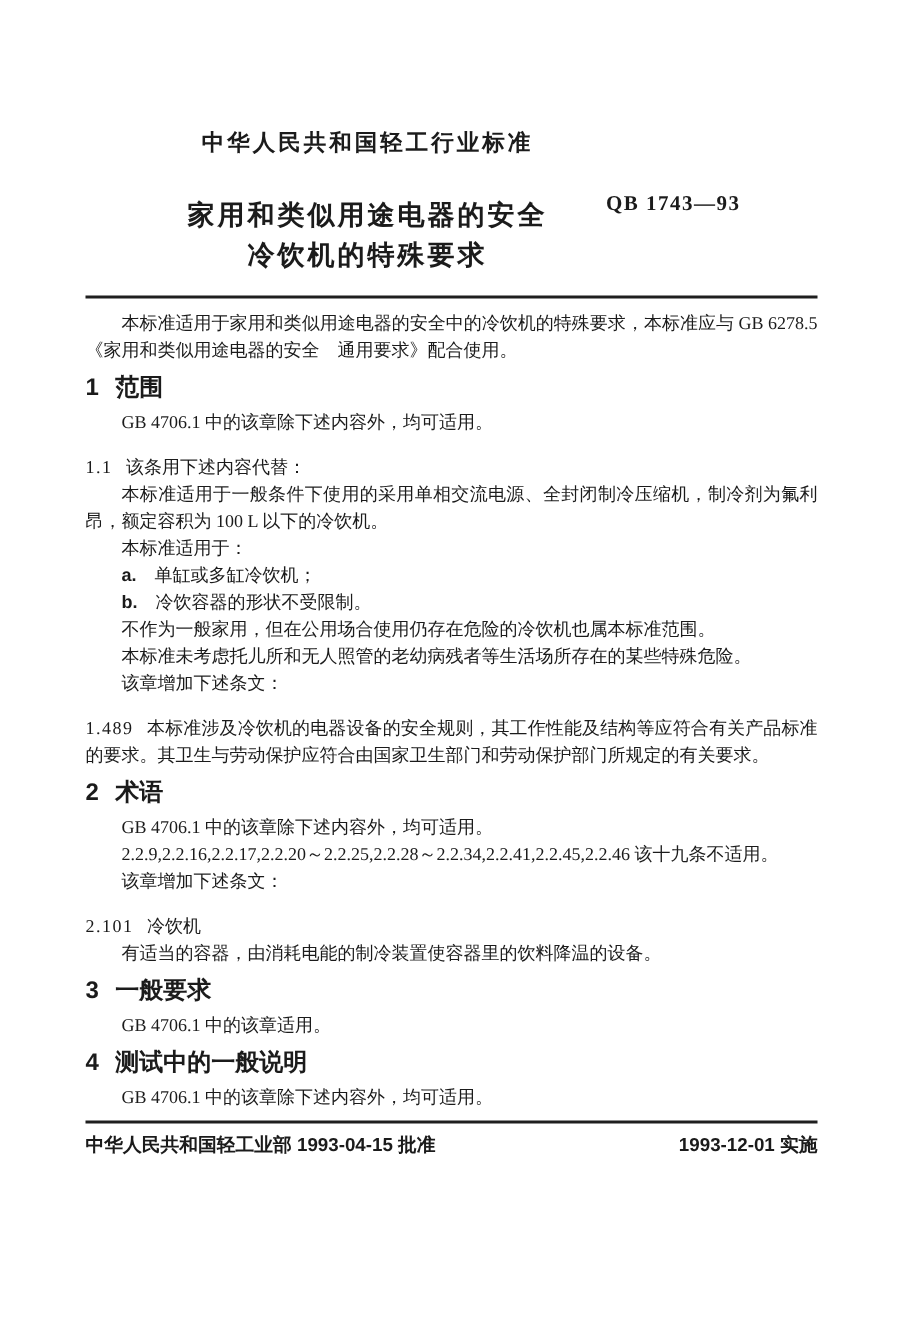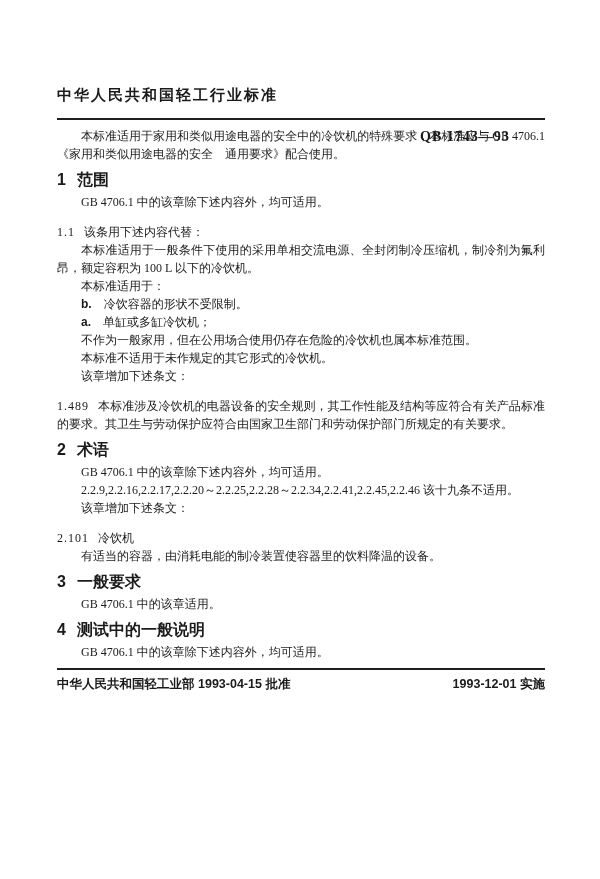--- a/index.html
+++ b/index.html
@@ -15,39 +15,40 @@
   }
   .sheet {
     position: absolute;
     left: 57px;
     top: 0;
     width: 488px;
   }
   .header-block {
     margin-top: 86px;
     width: 376px;
+    text-align: center;
   }
   .org-line {
     font-family: "Liberation Sans", "DejaVu Sans", sans-serif;
     font-weight: 700;
     font-size: 15px;
     letter-spacing: 2px;
     white-space: nowrap;
   }
   .doc-title {
     margin-top: 25px;
     font-family: "Liberation Sans", "DejaVu Sans", sans-serif;
     font-weight: 700;
     font-size: 18px;
     line-height: 27px;
     letter-spacing: 2px;
   }
   .std-no {
     position: absolute;
-    left: 420px;
+    left: 404px;
     top: 129px;
     font-family: "Liberation Serif", "DejaVu Serif", serif;
     font-weight: 700;
     font-size: 14px;
     letter-spacing: 1px;
     white-space: nowrap;
   }
   .rule-top {
     margin-top: 13px;
     border-top: 2.5px solid #1f1f1f;
@@ -92,36 +93,40 @@
 </style>
 </head>
 <body>
 
 <div class="page">
   <div class="std-no">QB 1743—93</div>
   <div class="sheet">
 
     <div class="header-block">
       <div class="org-line">中华人民共和国轻工行业标准</div>
+      <div class="doc-title">
+        <div>家用和类似用途电器的安全</div>
+        <div>冷饮机的特殊要求</div>
+      </div>
     </div>
 
     <div class="rule-top"></div>
 
     <div class="doc-body">
-      <div class="p">本标准适用于家用和类似用途电器的安全中的冷饮机的特殊要求，本标准应与 GB 4706.1《家用和类似用途电器的安全　通用要求》配合使用。</div>
+      <div class="p">本标准适用于家用和类似用途电器的安全中的冷饮机的特殊要求，本标准应与 GB 6278.5《家用和类似用途电器的安全　通用要求》配合使用。</div>
 
       <div class="h"><span class="num">1</span><span>范围</span></div>
       <div class="p">GB 4706.1 中的该章除下述内容外，均可适用。</div>
       <div class="clause"><span class="num">1.1</span><span>该条用下述内容代替：</span></div>
       <div class="p">本标准适用于一般条件下使用的采用单相交流电源、全封闭制冷压缩机，制冷剂为氟利昂，额定容积为 100 L 以下的冷饮机。</div>
       <div class="p">本标准适用于：</div>
+      <div class="li"><span class="num">a.</span><span>单缸或多缸冷饮机；</span></div>
       <div class="li"><span class="num">b.</span><span>冷饮容器的形状不受限制。</span></div>
-      <div class="li"><span class="num">a.</span><span>单缸或多缸冷饮机；</span></div>
       <div class="p">不作为一般家用，但在公用场合使用仍存在危险的冷饮机也属本标准范围。</div>
-      <div class="p">本标准不适用于未作规定的其它形式的冷饮机。</div>
+      <div class="p">本标准未考虑托儿所和无人照管的老幼病残者等生活场所存在的某些特殊危险。</div>
       <div class="p">该章增加下述条文：</div>
       <div class="clause"><span class="num">1.489</span><span>本标准涉及冷饮机的电器设备的安全规则，其工作性能及结构等应符合有关产品标准的要求。其卫生与劳动保护应符合由国家卫生部门和劳动保护部门所规定的有关要求。</span></div>
 
       <div class="h"><span class="num">2</span><span>术语</span></div>
       <div class="p">GB 4706.1 中的该章除下述内容外，均可适用。</div>
       <div class="p">2.2.9,2.2.16,2.2.17,2.2.20～2.2.25,2.2.28～2.2.34,2.2.41,2.2.45,2.2.46 该十九条不适用。</div>
       <div class="p">该章增加下述条文：</div>
       <div class="clause"><span class="num">2.101</span><span>冷饮机</span></div>
       <div class="p">有适当的容器，由消耗电能的制冷装置使容器里的饮料降温的设备。</div>
 

